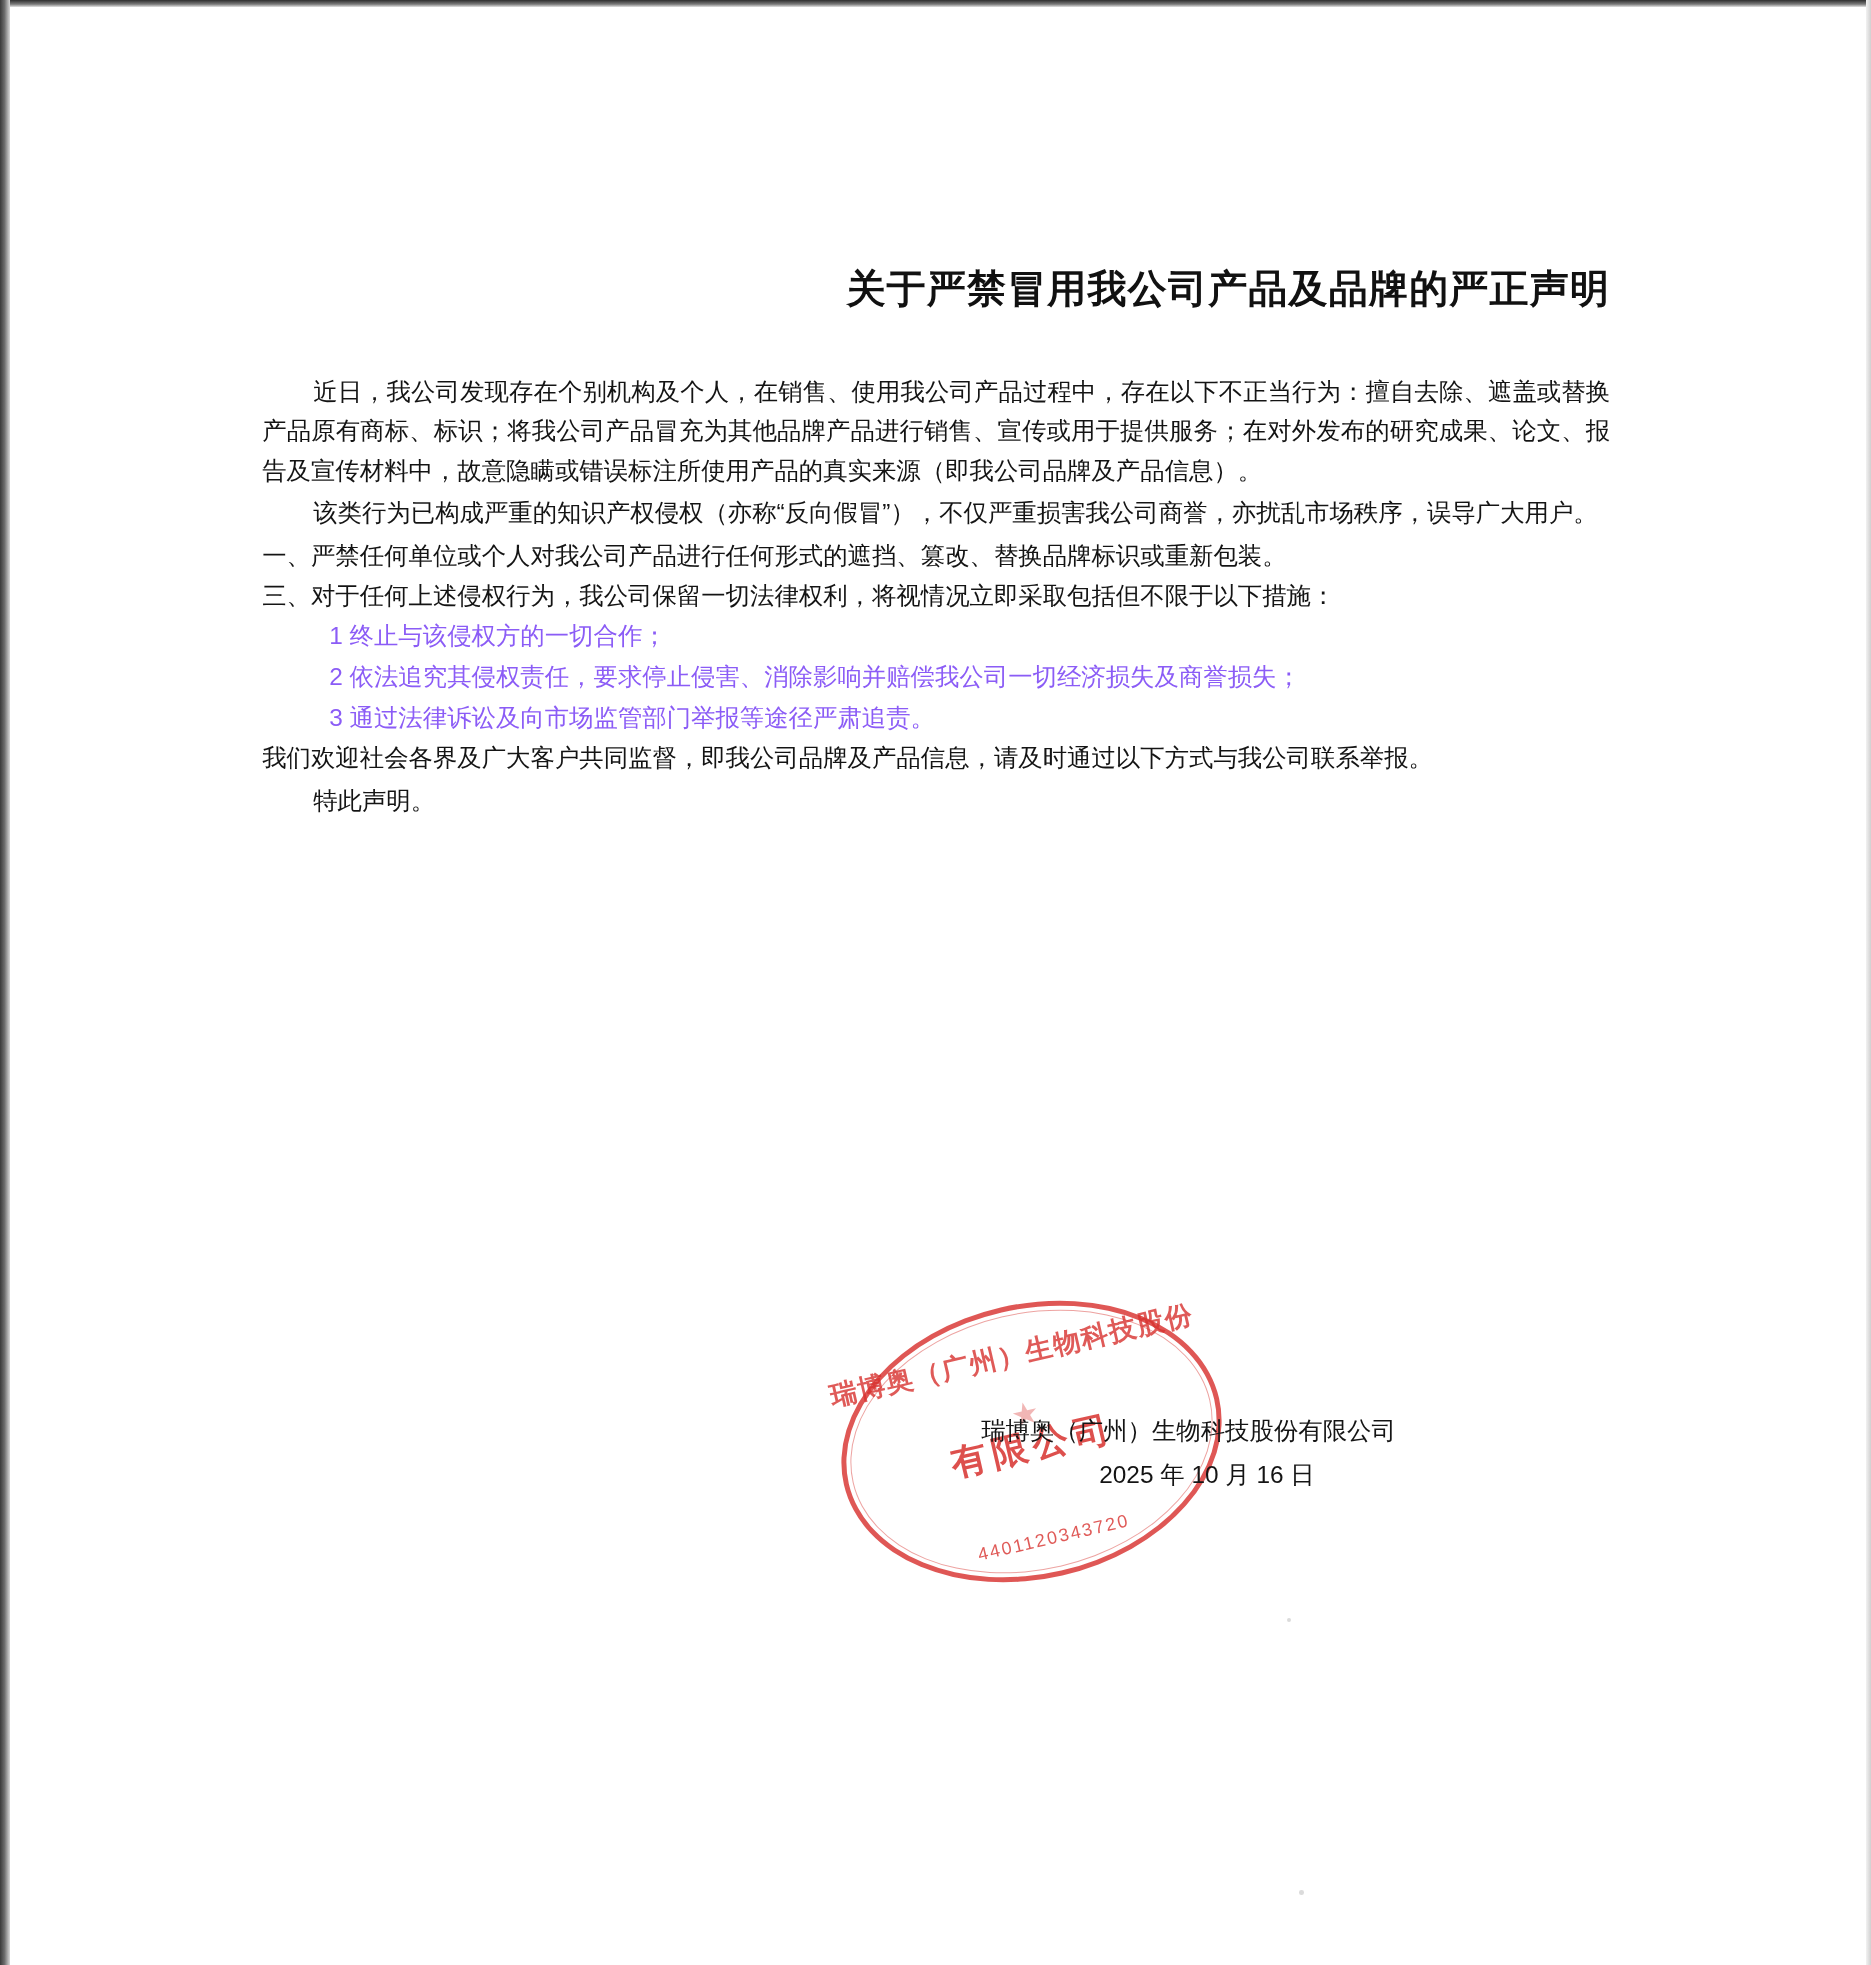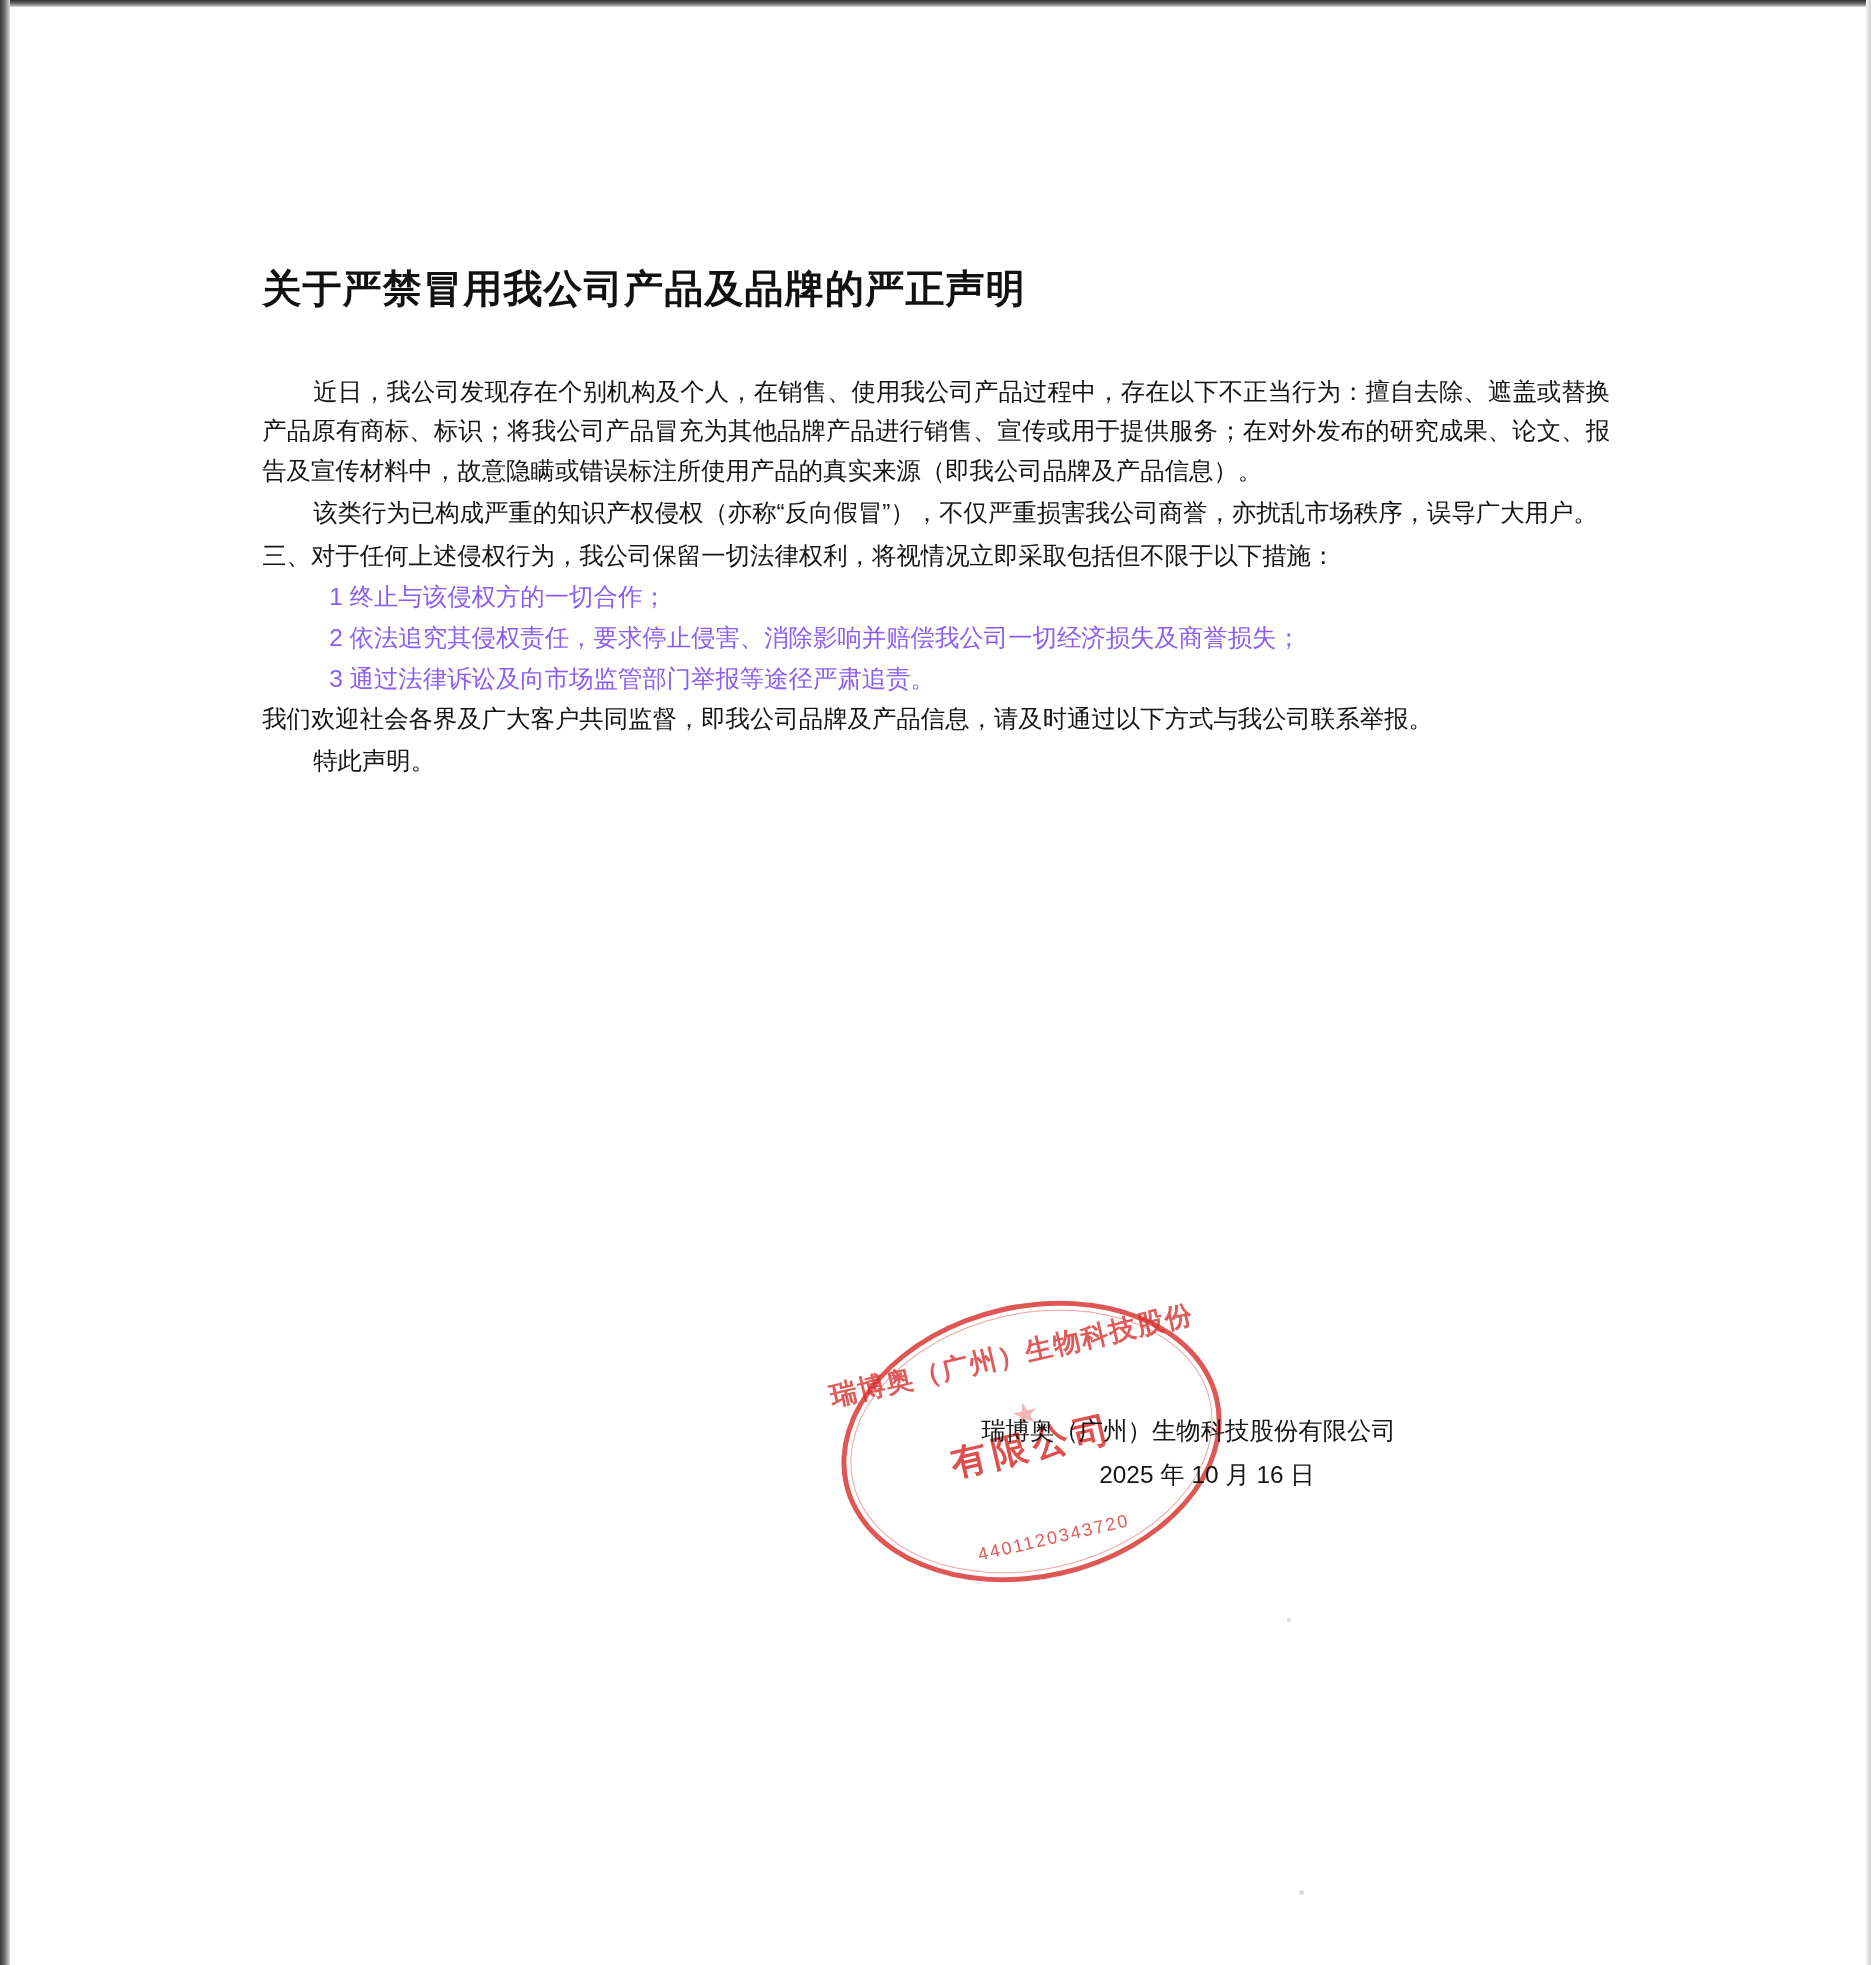--- a/index.html
+++ b/index.html
@@ -50,21 +50,21 @@
     position: absolute;
     left: 252px;
     top: 259px;
     width: 1348px;
   }
 
   .doc-title {
     font-size: 39px;
     font-weight: bold;
     letter-spacing: 1.2px;
-    text-align: left;
+    text-align: right;
     color: #111111;
     margin: 0 0 59px 0;
     line-height: 1.2;
   }
 
   .para {
     font-size: 24.4px;
     line-height: 1.62;
     color: #141414;
     margin: 0 0 3.1px 0;
@@ -222,20 +222,21 @@
 
     <div class="doc-body">
 
       <h1 class="doc-title">关于严禁冒用我公司产品及品牌的严正声明</h1>
 
       <p class="para indent">近日，我公司发现存在个别机构及个人，在销售、使用我公司产品过程中，存在以下不正当行为：擅自去除、遮盖或替换产品原有商标、标识；将我公司产品冒充为其他品牌产品进行销售、宣传或用于提供服务；在对外发布的研究成果、论文、报告及宣传材料中，故意隐瞒或错误标注所使用产品的真实来源（即我公司品牌及产品信息）。</p>
 
       <p class="para indent">该类行为已构成严重的知识产权侵权（亦称“反向假冒”），不仅严重损害我公司商誉，亦扰乱市场秩序，误导广大用户。</p>
 
 
+      <p class="list-item">一、严禁任何单位或个人对我公司产品进行任何形式的遮挡、篡改、替换品牌标识或重新包装。</p>
 
 
       <p class="list-item">三、对于任何上述侵权行为，我公司保留一切法律权利，将视情况立即采取包括但不限于以下措施：</p>
 
       <ul class="sub-list">
         <li class="sub-item">
           <span class="sub-num">1</span><span>终止与该侵权方的一切合作；</span>
         </li>
         <li class="sub-item">
           <span class="sub-num">2</span><span>依法追究其侵权责任，要求停止侵害、消除影响并赔偿我公司一切经济损失及商誉损失；</span>

